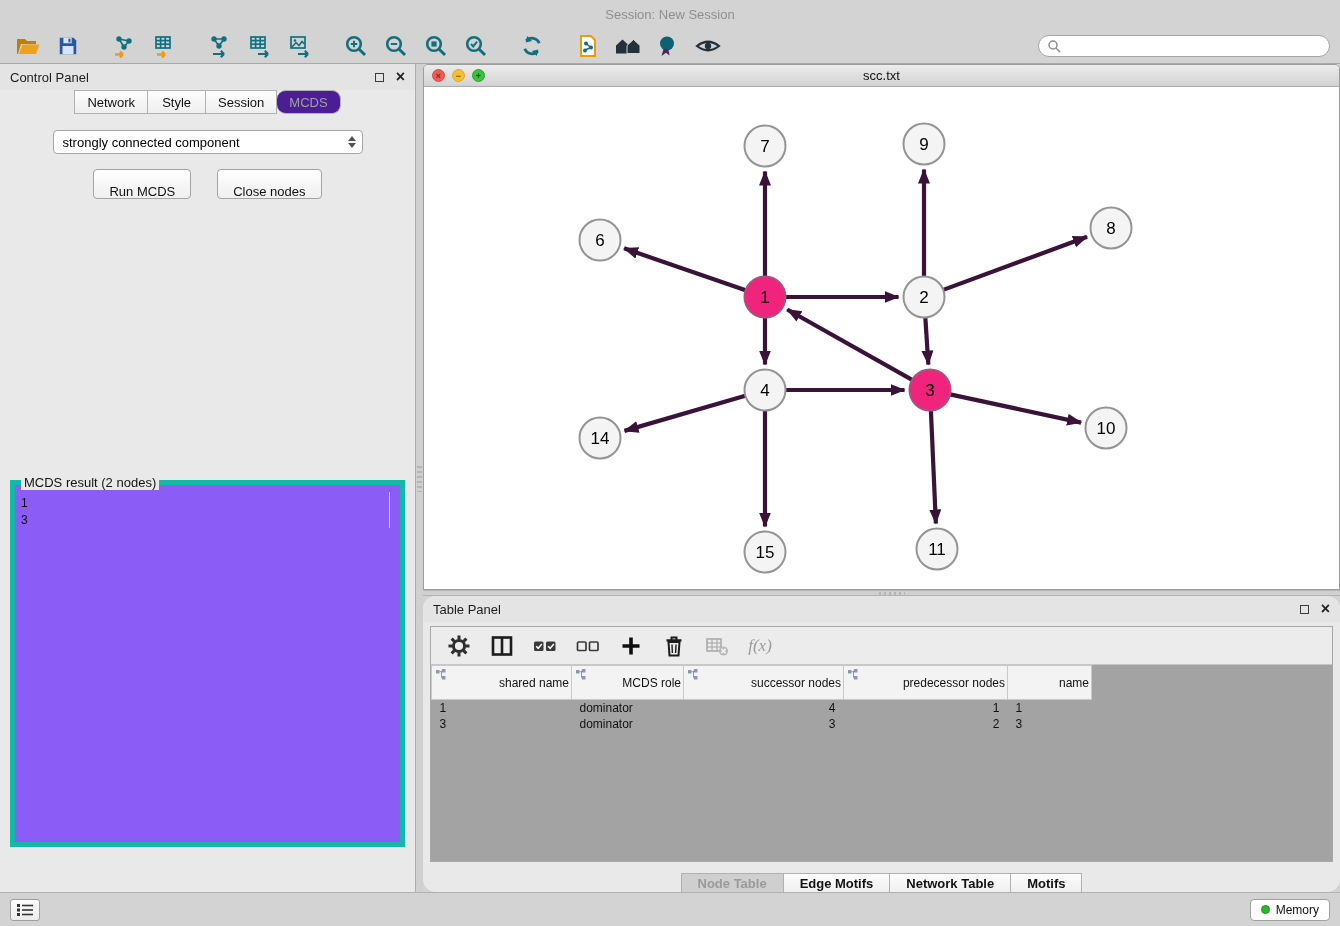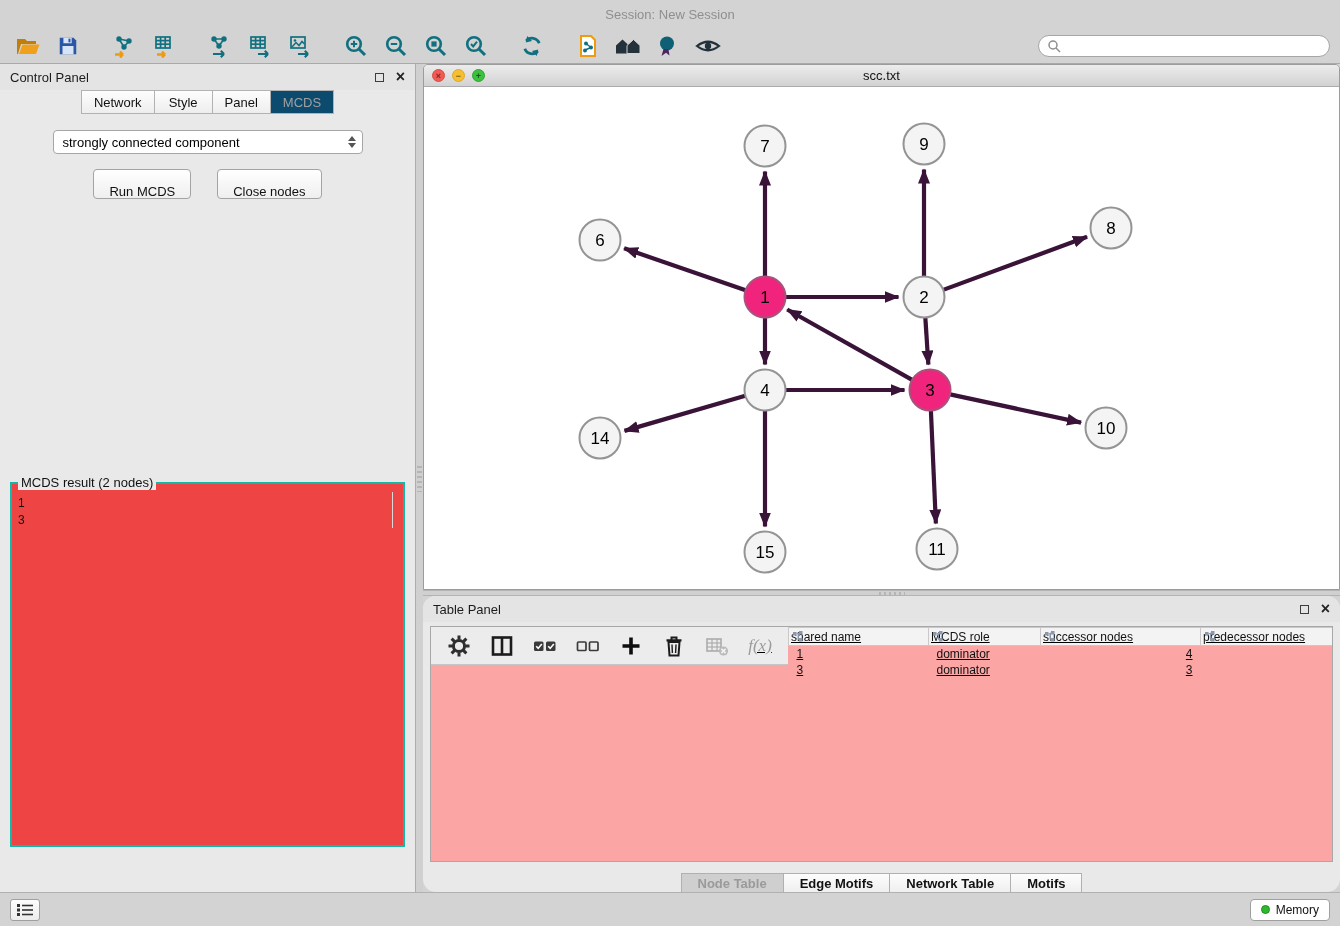--- a/index.html
+++ b/index.html
@@ -30,36 +30,36 @@
   .panel-header { height:26px; flex:none; display:flex; align-items:center; padding:0 10px;
                   font-size:13px; color:#1c1c1c; background:#e4e4e4; }
   .panel-header .ph-title { flex:1; }
   .float-icon { width:9px; height:9px; border:1.5px solid #3c3c3c; display:inline-block; margin-right:12px; }
   .close-x { font-size:16px; font-weight:bold; color:#222; line-height:1; }
 
   .cp-tabs { height:24px; flex:none; display:flex; justify-content:center; }
   .cp-tab { min-width:58px; padding:0 12px; font-size:13px; display:flex; align-items:center; justify-content:center;
             background:linear-gradient(#fdfdfd,#eeeeee); border:1px solid #b2b2b2; border-left:none; color:#111; }
   .cp-tab:first-child { border-left:1px solid #b2b2b2; }
-  .cp-tab.active { background:#0c4a6e; color:#a0a0a0; }
+  .cp-tab.active { background:#4c1d95; color:#a0a0a0;border-radius:9px; }
 
   .cp-body { flex:1; padding-top:16px; display:flex; flex-direction:column; }
   .opt-label { text-align:center; font-size:13px; color:#111; margin-bottom:9px; }
   .dropdown { width:310px; height:24px; margin:0 auto; background:#fff; border:1px solid #a6a6a6;
               border-radius:4px; display:flex; align-items:center; padding:0 6px 0 9px; font-size:13px; }
   .dropdown .dd-value { flex:1; }
   .dd-stepper { display:flex; flex-direction:column; gap:2px; align-items:center; }
   .tri-up { width:0; height:0; border-left:4px solid transparent; border-right:4px solid transparent; border-bottom:5px solid #555; }
   .tri-down { width:0; height:0; border-left:4px solid transparent; border-right:4px solid transparent; border-top:5px solid #555; }
 
   .btn-row { display:flex; justify-content:center; gap:26px; margin-top:15px; }
   .push-btn { height:23px; padding:14px 15px; font-size:13px; font-family:"Liberation Sans", sans-serif;
               background:linear-gradient(#ffffff,#efefef); border:1px solid #a4a4a4; border-radius:4px; color:#111; }
 
-  .result-box { margin:276px 10px 0 10px; height:372px; border:2px solid #14b8a6; background:#ef4444;
+  .result-box { margin:276px 10px 0 10px; height:372px; border:5px solid #14b8a6; background:#8b5cf6;
                 position:relative; font-size:13px; padding:4px 0 0 0; }
   .result-box legend { font-size:13px; color:#111; background:#e9e9e9; padding:0 3px; margin-left:6px; }
   .result-list { padding:1px 6px; font-size:12px; line-height:17px; color:#111; }
   .result-scroll { position:absolute; right:2px; top:2px; bottom:2px; width:9px; border-left:1px solid #d8d8d8; }
 
   
   .v-splitter { width:7px; flex:none; background:#d0d0d0; position:relative; }
   .v-splitter .grip { position:absolute; top:402px; left:1px; width:5px; height:26px;
                       background:repeating-linear-gradient(#b5b5b5 0 2px, #d0d0d0 2px 5px); }
   .h-splitter { height:6px; flex:none; background:#d0d0d0; border-top:1px solid #b3b3b3; border-bottom:1px solid #b3b3b3; position:relative; }
@@ -77,30 +77,30 @@
   .tl { width:13px; height:13px; border-radius:50%; font-size:9px; line-height:12px; text-align:center;
         color:rgba(0,0,0,.55); font-weight:bold; }
   .tl-red { background:#f25a52; border:1px solid #d64e45; }
   .tl-yellow { background:#f7bf2f; border:1px solid #dfa821; }
   .tl-green { background:#3cc13f; border:1px solid #2fa531; }
   .canvas { flex:1; background:#fff; position:relative; }
   .canvas svg { position:absolute; left:0; top:0; }
 
   
   .table-panel { flex:1; background:#e9e9e9; display:flex; flex-direction:column; overflow:hidden;border-radius:13px; }
-  .table-frame { flex:1; margin:4px 7px 0 7px; border:1px solid #a8a8a8; background:#fca5a5;
-                 display:flex; flex-direction:row; overflow:hidden;text-decoration:underline; }
+  .table-frame { flex:1; margin:4px 7px 0 7px; border:1px solid #a8a8a8; background:#a3a3a3;
+                 display:flex; flex-direction:column; overflow:hidden; }
   .table-toolbar { height:38px; flex:none; background:#ececec; border-bottom:1px solid #c6c6c6;
                    display:flex; align-items:center; gap:15px; padding:0 14px; }
   .ttbtn { width:28px; height:28px; display:flex; align-items:center; justify-content:center; background:none; border:none; }
   .fx { font-family:"Liberation Serif", serif; font-style:italic; font-size:17px; color:#9b9b9b; }
   .grid-area { flex:1; overflow:hidden; }
   table.node-table { border-collapse:collapse; table-layout:fixed; width:660px; font-size:12px; }
-  table.node-table th { height:18px; background:#f3f3f3; border:1px solid #c9c9c9; font-weight:normal;
-                        font-size:12px; color:#111; text-align:left; position:relative; padding:0 2px; }
+  table.node-table th { height:34px; background:#f3f3f3; border:1px solid #c9c9c9; font-weight:normal;
+                        font-size:12px; color:#111; text-align:right; position:relative; padding:0 2px; }
   table.node-table th .hicon { position:absolute; left:4px; top:3px; }
   table.node-table td { height:16px; padding:0 8px; color:#111; }
   td.num { text-align:right; padding-right:13px; }
 
   .table-tabs { height:30px; flex:none; display:flex; align-items:center; justify-content:center; }
   .tp-tab { height:20px; padding:0 16px; display:flex; align-items:center; font-size:13px; font-weight:bold;
             background:linear-gradient(#fdfdfd,#efefef); border:1px solid #b0b0b0; border-left:none; color:#111;margin-top:12px; }
   .tp-tab:first-child { border-left:1px solid #b0b0b0; }
   .tp-tab.active { background:#cfcfcf; color:#9a9a9a; }
 
@@ -271,21 +271,21 @@
 
     <div class="control-panel">
       <div class="panel-header">
         <span class="ph-title">Control Panel</span>
         <span class="float-icon"></span>
         <span class="close-x">×</span>
       </div>
       <div class="cp-tabs">
         <div class="cp-tab">Network</div>
         <div class="cp-tab">Style</div>
-        <div class="cp-tab">Panel</div>
+        <div class="cp-tab">Session</div>
         <div class="cp-tab active">MCDS</div>
       </div>
       <div class="cp-body">
         <div class="dropdown">
           <span class="dd-value">strongly connected component</span>
           <span class="dd-stepper">
             <span class="tri-up"></span>
               <span class="tri-down"></span>
           </span>
         </div>

